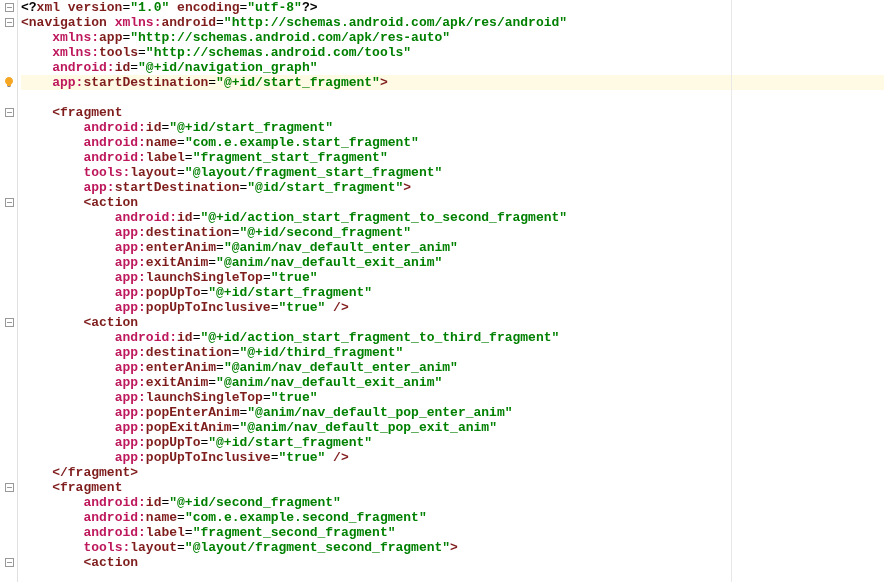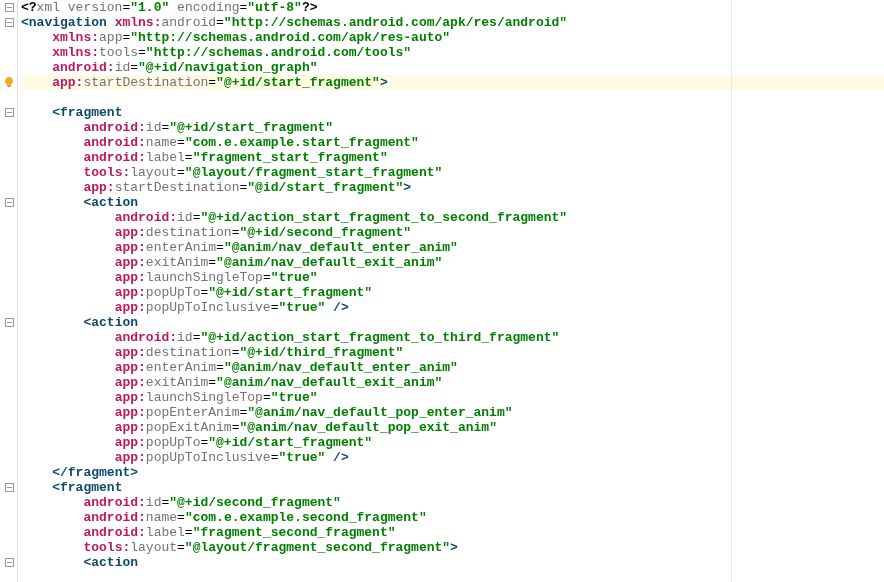--- a/index.html
+++ b/index.html
@@ -58,22 +58,22 @@
 }
 .right-border {
   position: absolute;
   top: 0;
   right: 152px;
   width: 1px;
   height: 100%;
   background: #e8e8e8;
 }
 
-.c-tag { color: #0c4a6e; font-weight: bold; }
-.c-attr { color: #737373; font-weight: normal; }
+.c-tag { color: #7f1d1d; font-weight: bold; }
+.c-attr { color: #7f1d1d; font-weight: bold; }
 .c-ns { color: #be185d; font-weight: bold; }
 .c-val { color: #008000; font-weight: bold; }
 .c-punct { color: #000000; }
 .c-decl { color: #000000; font-weight: bold; }
 </style>
 </head>
 <body>
 
 <div class="editor-container">
   <div class="gutter" id="gutter">

